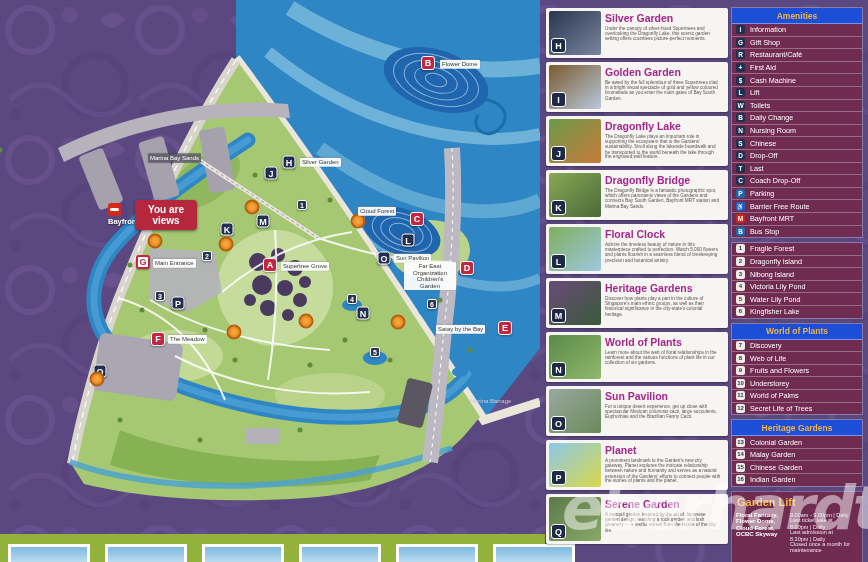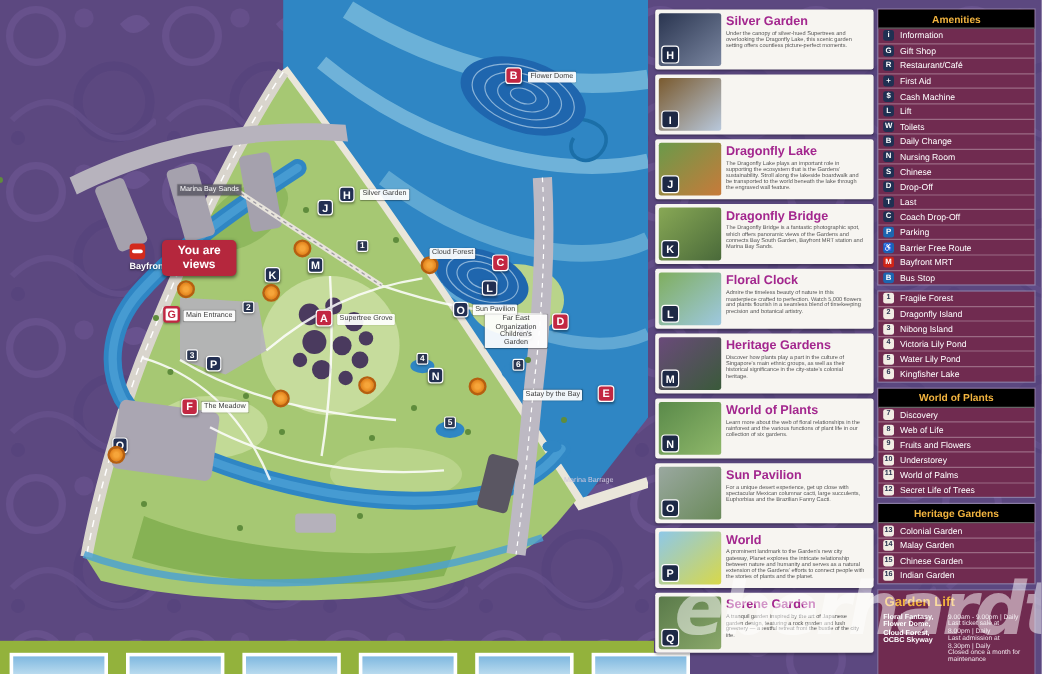--- a/index.html
+++ b/index.html
@@ -37,21 +37,21 @@
         box-shadow:0 1px 2px rgba(0,0,0,.3);}
   .ph{width:52px;height:44px;border-radius:2px;position:relative;flex-shrink:0;}
   .badge{position:absolute;left:2px;bottom:2px;width:13px;height:13px;background:#1d2945;border:1.5px solid #fff;
          border-radius:3px;color:#fff;font-size:9px;font-weight:bold;display:flex;align-items:center;justify-content:center;}
   .ct{padding:0 4px;overflow:hidden;}
   .ttl{color:#a3268e;font-weight:bold;font-size:10.5px;margin:1px 0 2px;}
   .dsc{color:#555;font-size:6px;line-height:6.6px;transform:scale(.78);transform-origin:0 0;width:128%;}
   
   .right-col{position:absolute;left:732px;top:8px;width:130px;z-index:2;}
   .panel{background:#702b50;box-shadow:0 0 0 1px rgba(255,255,255,.28);margin-bottom:6px;}
-  .phead{background:#000000;color:#f2b43f;font-weight:bold;font-size:8.5px;text-align:center;padding:2.5px 0;
+  .phead{background:#1d4ed8;color:#f2b43f;font-weight:bold;font-size:8.5px;text-align:center;padding:2.5px 0;
          border-bottom:1px solid rgba(255,255,255,.4);}
   .row{display:flex;align-items:center;gap:5px;padding:0 4px;border-bottom:1px solid rgba(255,255,255,.3);height:11.6px;}
   .row:last-child{border-bottom:none;}
   .ic{width:9px;height:9px;border-radius:2px;background:#203052;color:#fff;font-size:6.5px;font-weight:bold;
       display:flex;align-items:center;justify-content:center;flex-shrink:0;line-height:9px;}
   .ic.numic{background:#f2ece4;color:#2a3550;font-size:6px;}
   .lb{color:#fff;font-size:7.2px;white-space:nowrap;}
   .hours{background:#702b50;box-shadow:0 0 0 1px rgba(255,255,255,.2);height:95px;overflow:hidden;padding:0 0 0 0;}
   .hours-title{color:#f2b43f;font-weight:bold;font-size:11px;margin:4px 0 3px 5px;}
   .hentry{display:flex;gap:4px;padding:1px 4px;}
@@ -254,20 +254,24 @@
         </div>
         <div class="ct">
           <div class="ttl">Silver Garden</div>
           <div class="dsc">Under the canopy of silver-hued Supertrees and overlooking the Dragonfly Lake, this scenic garden setting offers countless picture-perfect moments.</div>
         </div>
       </div>
       <div class="card">
         <div class="ph" style="background: linear-gradient(140deg, rgb(122, 90, 46), rgb(184, 200, 220));">
           <span class="badge">I</span>
         </div>
+        <div class="ct">
+          <div class="ttl">Golden Garden</div>
+          <div class="dsc">Be awed by the full splendour of three Supertrees clad in a bright visual spectacle of gold and yellow coloured bromeliads as you enter the main gates of Bay South Garden.</div>
+        </div>
       </div>
       <div class="card">
         <div class="ph" style="background: linear-gradient(140deg, rgb(106, 154, 74), rgb(200, 122, 58));">
           <span class="badge">J</span>
         </div>
         <div class="ct">
           <div class="ttl">Dragonfly Lake</div>
           <div class="dsc">The Dragonfly Lake plays an important role in supporting the ecosystem that is the Gardens' sustainability. Stroll along the lakeside boardwalk and be transported to the world beneath the lake through the engraved wall feature.</div>
         </div>
       </div>
@@ -314,21 +318,21 @@
         <div class="ct">
           <div class="ttl">Sun Pavilion</div>
           <div class="dsc">For a unique desert experience, get up close with spectacular Mexican columnar cacti, large succulents, Euphorbias and the Brazilian Fanny Cacti.</div>
         </div>
       </div>
       <div class="card">
         <div class="ph" style="background: linear-gradient(140deg, rgb(142, 200, 232), rgb(216, 216, 74));">
           <span class="badge">P</span>
         </div>
         <div class="ct">
-          <div class="ttl">World</div>
+          <div class="ttl">Planet</div>
           <div class="dsc">A prominent landmark to the Garden's new city gateway, Planet explores the intricate relationship between nature and humanity and serves as a natural extension of the Gardens' efforts to connect people with the stories of plants and the planet.</div>
         </div>
       </div>
       <div class="card">
         <div class="ph" style="background: linear-gradient(140deg, rgb(90, 122, 74), rgb(138, 168, 106));">
           <span class="badge">Q</span>
         </div>
         <div class="ct">
           <div class="ttl">Serene Garden</div>
           <div class="dsc">A tranquil garden inspired by the art of Japanese garden design, featuring a rock garden and lush greenery — a restful retreat from the bustle of the city life.</div>

